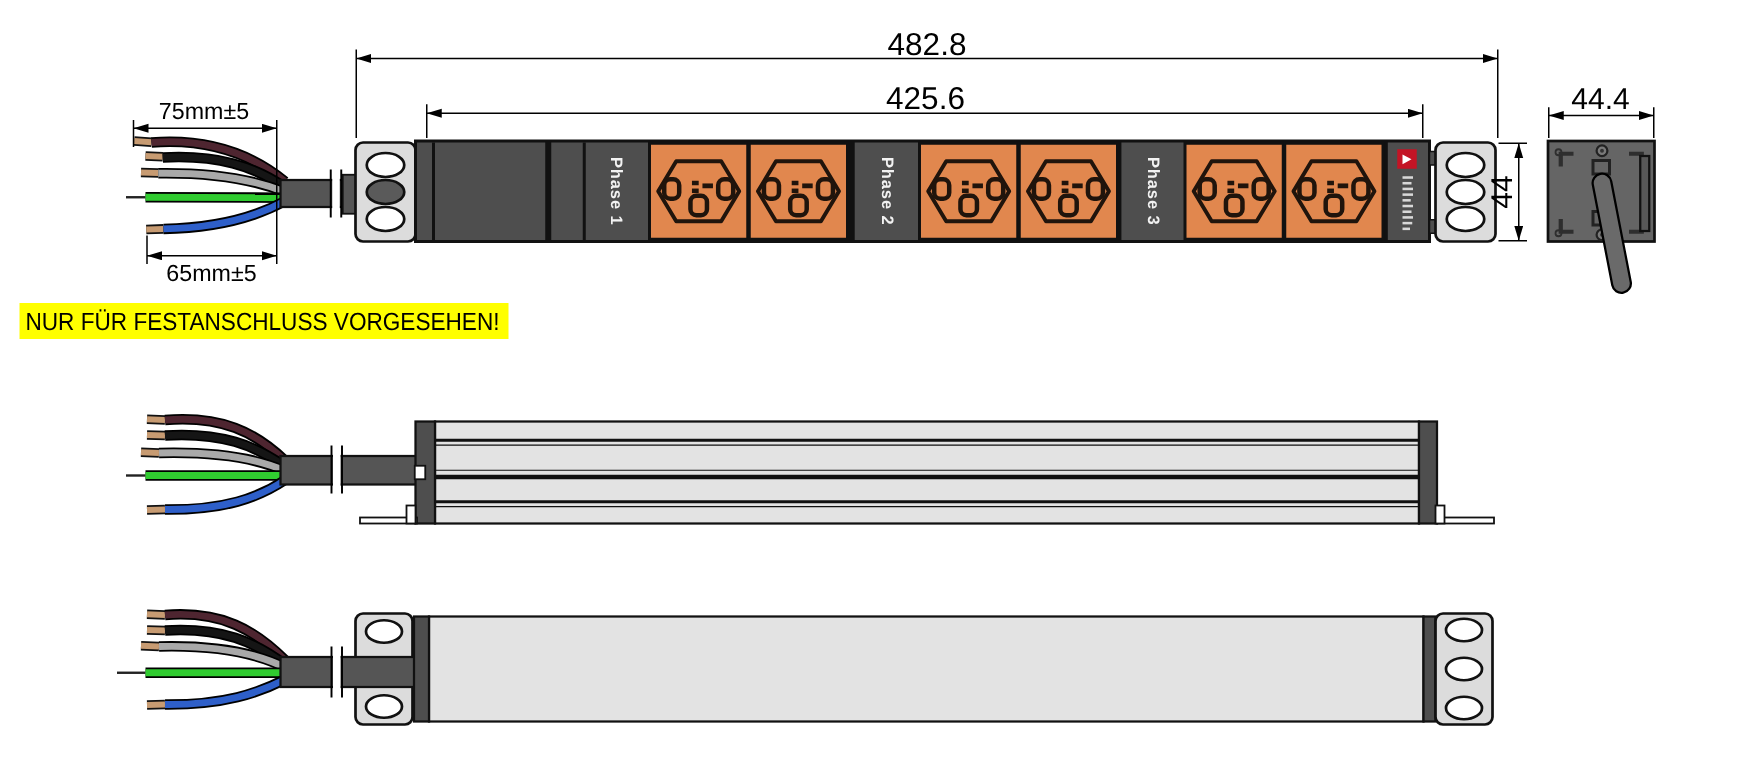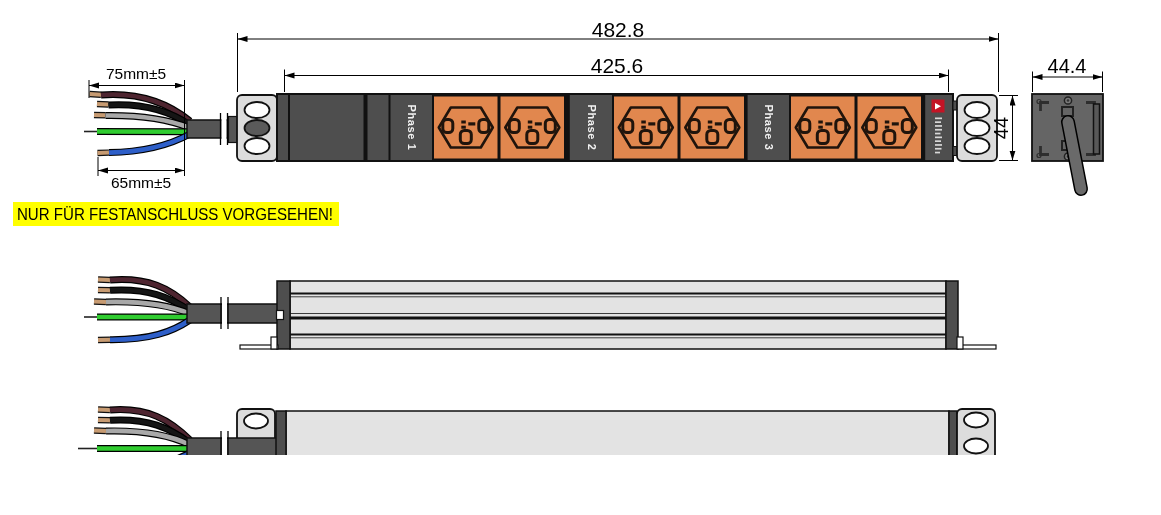--- a/index.html
+++ b/index.html
@@ -1,16 +1,16 @@
 <!DOCTYPE html>
 <html><head>
 <meta charset="utf-8">
 <style>
   html,body{margin:0;padding:0;background:#fff;}
-  .canvas{position:relative;width:1161px;height:455px;background:#fff;overflow:hidden;}
+  .canvas{position:relative;width:1161px;height:515px;background:#fff;overflow:hidden;}
   svg{display:block;}
   .ext{stroke:#000;stroke-width:1;}
   .dim{stroke:#000;stroke-width:1;}
   .dimt{font-family:"Liberation Sans",sans-serif;font-size:21px;fill:#000;}
   .dimt-med{font-family:"Liberation Sans",sans-serif;font-size:20px;fill:#000;}
   .dimt-sm{font-family:"Liberation Sans",sans-serif;font-size:15.5px;fill:#000;}
   .phase{font-family:"Liberation Sans",sans-serif;font-size:11px;font-weight:bold;fill:#f2f2f2;letter-spacing:.6px;}
   .note-t{font-family:"Liberation Sans",sans-serif;font-size:16.5px;fill:#000;}
   .outline{stroke:#111;}
 </style>

